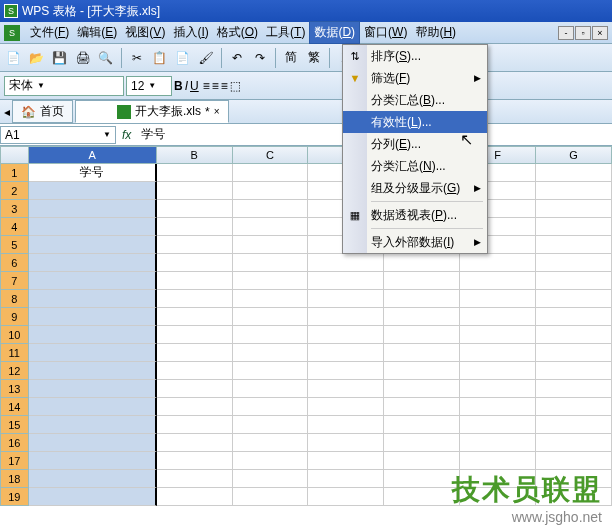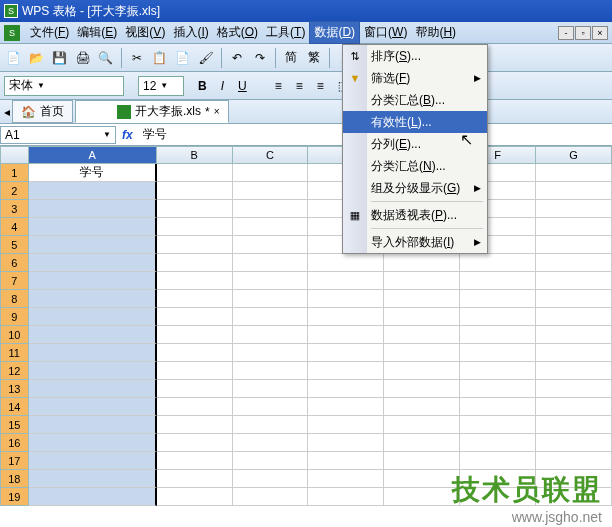--- a/index.html
+++ b/index.html
@@ -13,34 +13,34 @@
 .menubar .mitem { padding: 2px 4px; cursor: default; text-align: center; }
 .menubar .mitem .ul { text-decoration: underline; }
 .menubar .mitem.active { background: #3a6ac0; color: #fff; border: 1px solid #2a5aa8; }
 .menubar .winctrl { margin-left: auto; display: flex; gap: 1px; }
 .menubar .winctrl span { width: 16px; height: 14px; background: #e8e8e8; border: 1px solid #888; font-size: 9px; display: inline-flex; align-items: center; justify-content: center; }
 
 .toolbar { height: 28px; background: linear-gradient(#e8f0fa, #d2e2f2); display: flex; align-items: center; padding: 0 4px; gap: 3px; border-bottom: 1px solid #8ab; }
 .toolbar .tbtn { width: 20px; height: 20px; display: inline-flex; align-items: center; justify-content: center; font-size: 12px; border: 1px solid transparent; }
 .toolbar .sep { width: 1px; height: 20px; background: #8ab; margin: 0 2px; }
 
-.formatbar { height: 28px; background: linear-gradient(#e8f0fa, #d2e2f2); display: flex; align-items: center; padding: 0 4px; gap: 14px; border-bottom: 1px solid #8ab; font-size: 12px; }
+.formatbar { height: 28px; background: linear-gradient(#e8f0fa, #d2e2f2); display: flex; align-items: center; padding: 0 4px; gap: 2px; border-bottom: 1px solid #8ab; font-size: 12px; }
 .formatbar .combo { height: 20px; background: #fff; border: 1px solid #7a9; display: inline-flex; align-items: center; padding: 0 4px; }
 .formatbar .combo .arrow { margin-left: 4px; font-size: 8px; }
 
 .tabbar { height: 24px; background: linear-gradient(#e8f0fa, #d2e2f2); display: flex; align-items: center; padding: 0 4px; gap: 2px; border-bottom: 1px solid #8ab; font-size: 12px; }
 .tabbar .tab { padding: 2px 8px; border: 1px solid #8ab; background: #f4f8fc; display: inline-flex; align-items: center; gap: 4px; }
 .tabbar .tab.active { background: #fff; border-bottom-color: #fff; padding-left: 41px; }
 .tabbar .tab .close { font-size: 10px; }
 .tabbar .tab .ficon { width: 14px; height: 14px; background: #2a8a2a; display: inline-block; }
 
 .formulabar { height: 22px; background: #fff; display: flex; align-items: center; font-size: 12px; border-bottom: 1px solid #8ab; }
 .formulabar .namebox { width: 116px; height: 18px; border: 1px solid #8ab; padding: 0 4px; background: #fff; display: inline-flex; align-items: center; }
 .formulabar .namebox .arrow { margin-left: auto; font-size: 8px; }
-.formulabar .fx { padding: 0 6px; font-style: italic; font-weight: bold; color: #1d4ed8; }
+.formulabar .fx { padding: 0 6px; font-style: italic; font-weight: normal; color: #14532d; }
 .formulabar .fcontent { flex: 1; padding: 0 4px; }
 
 .grid { position: relative; }
 .colheads { display: flex; height: 18px; }
 .colheads .corner { width: 30px; height: 18px; background: linear-gradient(#f0f4fa, #d8e4f0); border: 1px solid #9bb; }
 .colheads .ch { width: 80px; height: 18px; background: linear-gradient(#f0f4fa, #d8e4f0); border: 1px solid #9bb; border-left: none; font-size: 11px; display: flex; align-items: center; justify-content: center; }
 .colheads .ch.sel { background: #3a6ac0; color: #fff; }
 .colheads .ch.colA { width: 135px; }
 
 .rows { }

